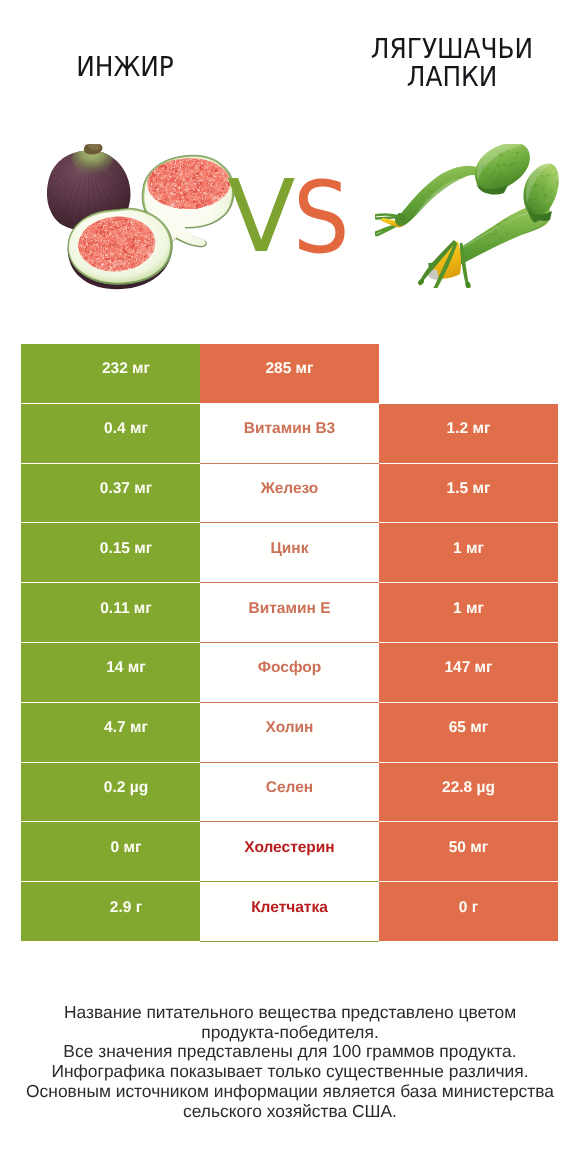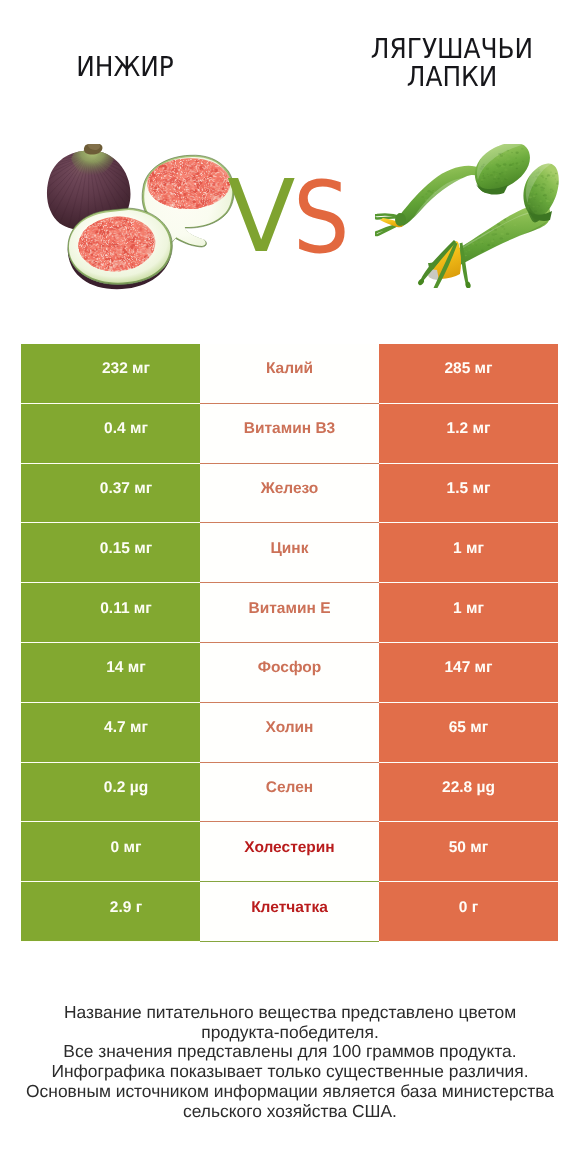--- a/index.html
+++ b/index.html
@@ -711,23 +711,20 @@
     </div>
   <div id="vs">
       <span class="v">V</span>
       <span class="s">S</span>
     </div>
   <div class="table" id="table">
       <div class="row">
         <div class="cell left">
           <span>232 мг</span>
         </div>
-        <div class="cell mid">
-          <span>Калий</span>
-        </div>
         <div class="cell right">
           <span>285 мг</span>
         </div>
       </div>
       <div class="row">
         <div class="cell left">
           <span>0.4 мг</span>
         </div>
         <div class="cell mid">
           <span>Витамин B3</span>

